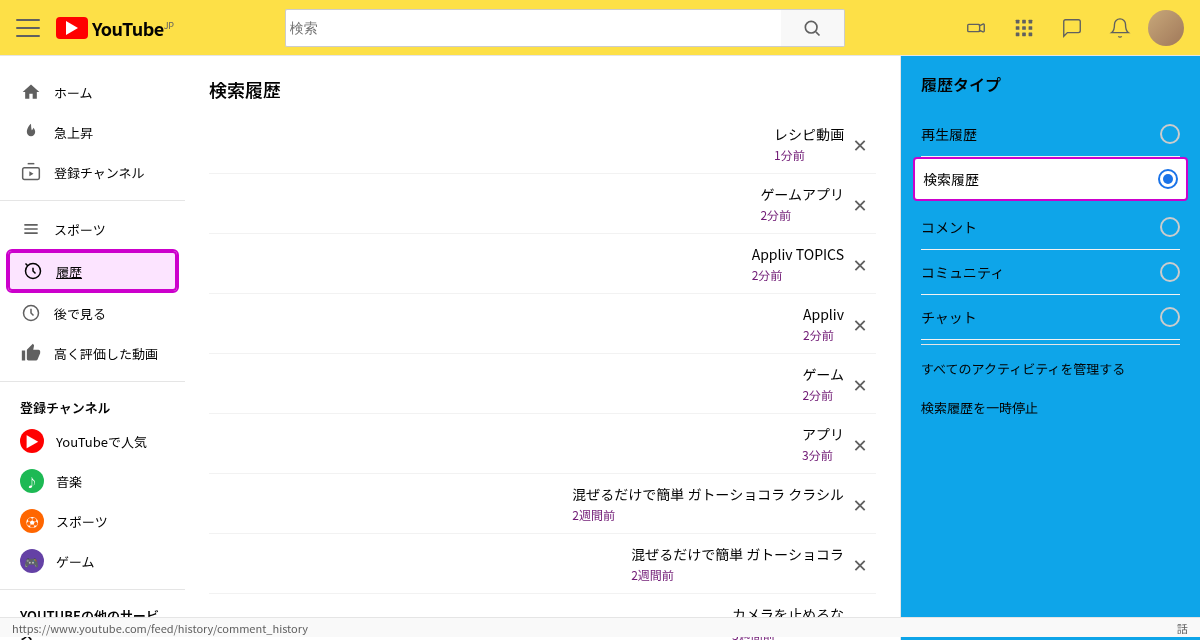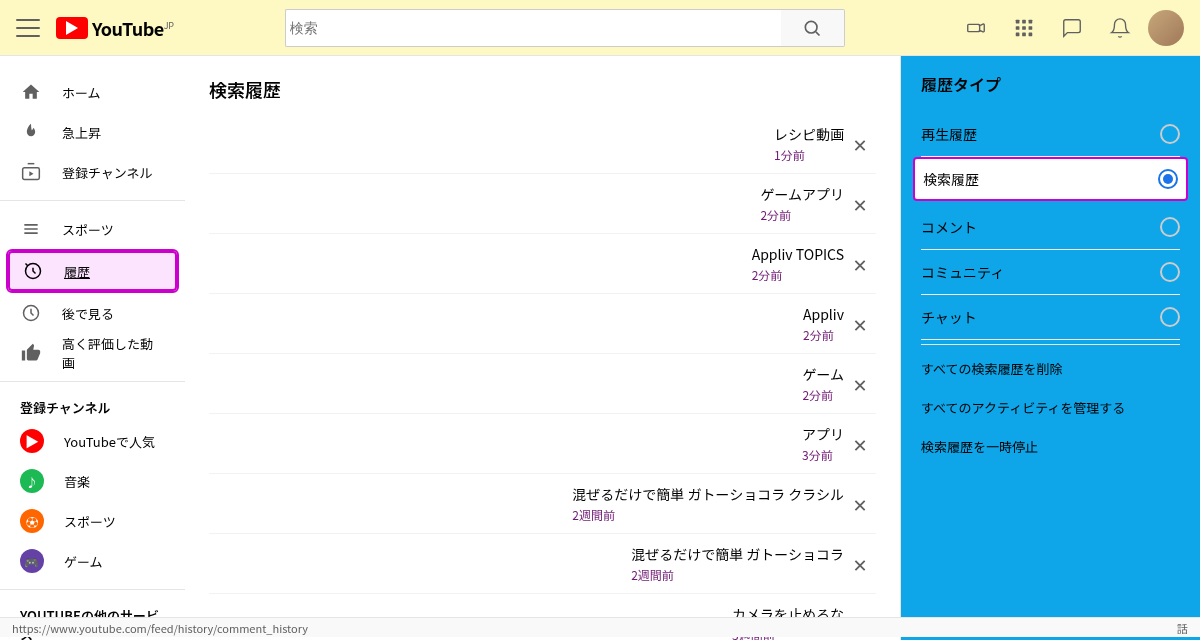--- a/index.html
+++ b/index.html
@@ -1,21 +1,21 @@
 <!DOCTYPE html>
 <html><head>
   <meta charset="utf-8">
   <style>
     * { margin: 0; padding: 0; box-sizing: border-box; }
     body { font-family: "Noto Sans JP", "Yu Gothic", "Meiryo", sans-serif; background: #fff; width: 1200px; height: 640px; overflow: hidden; font-size: 13px; color: #030303; }
 
     
     .header {
       position: fixed; top: 0; left: 0; right: 0; height: 56px;
-      background: #fef9c3; display: flex; align-items: center;
+      background: #fde047; display: flex; align-items: center;
       padding: 0 16px; justify-content: space-between; z-index: 100;
       border-bottom: 1px solid #e5e5e5;
     }
     .header-left { display: flex; align-items: center; gap: 16px; }
     .hamburger { width: 24px; height: 24px; display: flex; flex-direction: column; justify-content: space-around; cursor: pointer; }
     .hamburger span { display: block; height: 2px; background: #606060; border-radius: 1px; }
     .logo { display: flex; align-items: center; gap: 4px; text-decoration: none; }
     .logo-icon { width: 32px; height: 22px; background: #ff0000; border-radius: 4px; display: flex; align-items: center; justify-content: center; }
     .logo-icon::after { content: ""; border-left: 12px solid #fff; border-top: 7px solid transparent; border-bottom: 7px solid transparent; }
     .logo-text { font-size: 18px; font-weight: 700; color: #030303; letter-spacing: -0.5px; }
@@ -32,21 +32,21 @@
     
     .sidebar {
       width: 185px; height: calc(640px - 56px); overflow-y: auto;
       background: #fff; padding: 8px 0; flex-shrink: 0;
       border-right: none;
     }
     .sidebar::-webkit-scrollbar { width: 6px; }
     .sidebar::-webkit-scrollbar-thumb { background: #ccc; border-radius: 3px; }
     .sidebar-section { padding: 8px 0; border-bottom: 1px solid #e5e5e5; }
     .sidebar-item {
-      display: flex; align-items: center; gap: 20px;
+      display: flex; align-items: center; gap: 12px;
       padding: 6px 20px; cursor: pointer; height: 40px;
       border-radius: 0;
     }
     .sidebar-item.active-pink { background: #fce4ff; outline: 2px solid #cc00cc; }
     .sidebar-icon { width: 22px; height: 22px; display: flex; align-items: center; justify-content: center; flex-shrink: 0; font-size: 18px; color: #606060; }
     .sidebar-label { font-size: 13px; color: #030303; }
     .sidebar-section-title { padding: 8px 20px 4px; font-size: 13px; font-weight: 600; color: #030303; }
     .channel-icon { width: 24px; height: 24px; border-radius: 50%; display: flex; align-items: center; justify-content: center; font-size: 14px; }
 
     
@@ -351,21 +351,20 @@
       <span class="radio-label">コミュニティ</span>
       <div class="radio-circle "></div>
     </div>
         <div class="radio-item">
       <span class="radio-label">チャット</span>
       <div class="radio-circle "></div>
     </div>
       </div>
     <div class="panel-divider"></div>
     <div id="panel-actions">
-        <a class="panel-link">すべての検索履歴を削除</a>
         <a class="panel-link">すべてのアクティビティを管理する</a>
         <a class="panel-link">検索履歴を一時停止</a>
       </div>
   </div>
 </div>
 
 <div class="bottom-bar">
   <span>https://www.youtube.com/feed/history/comment_history</span>
   <span style="margin-left:auto;">話</span>
 </div>

